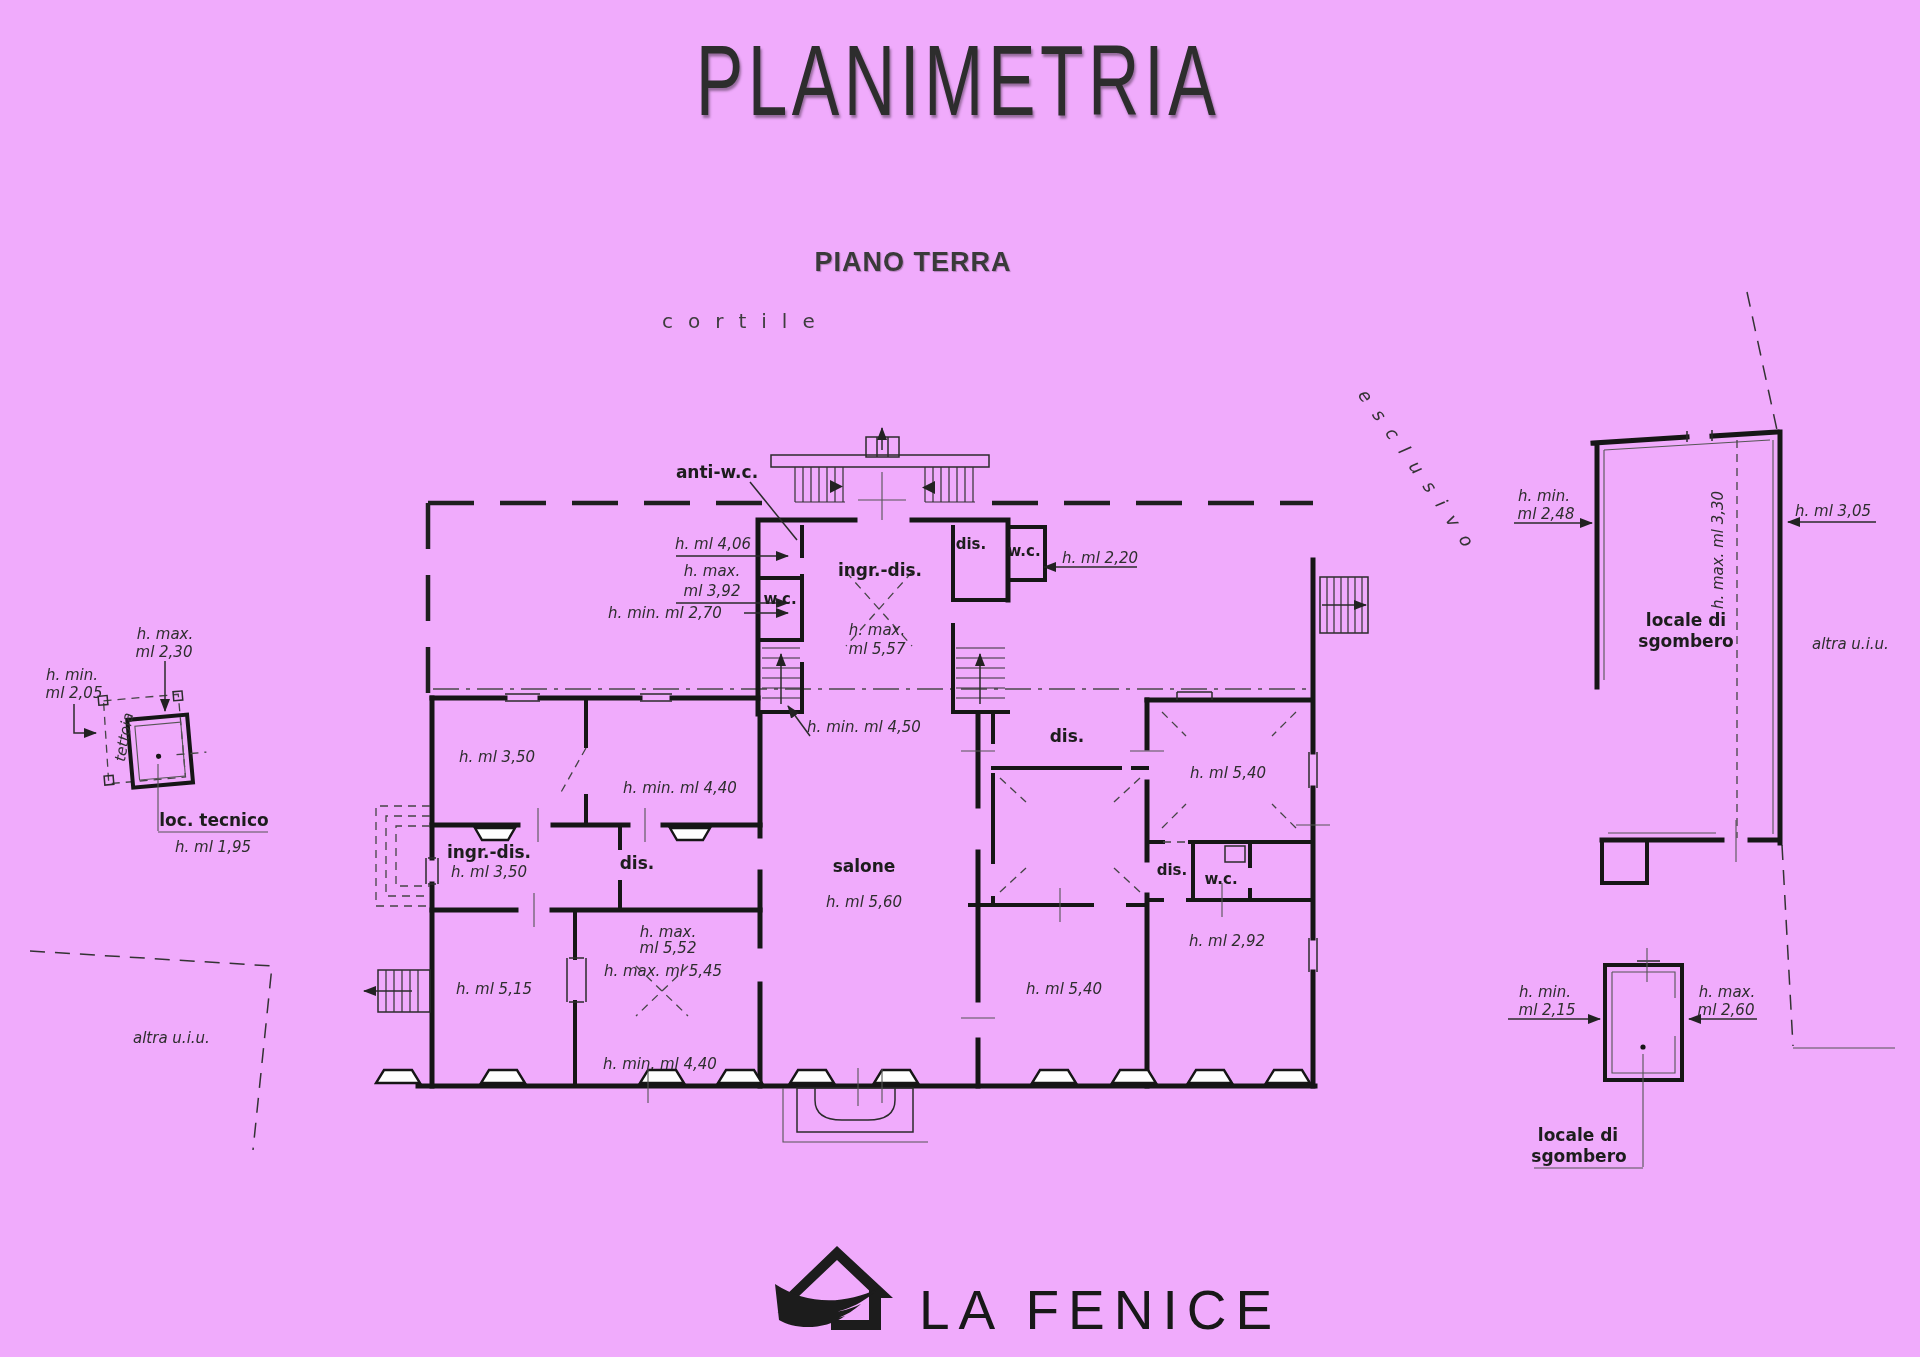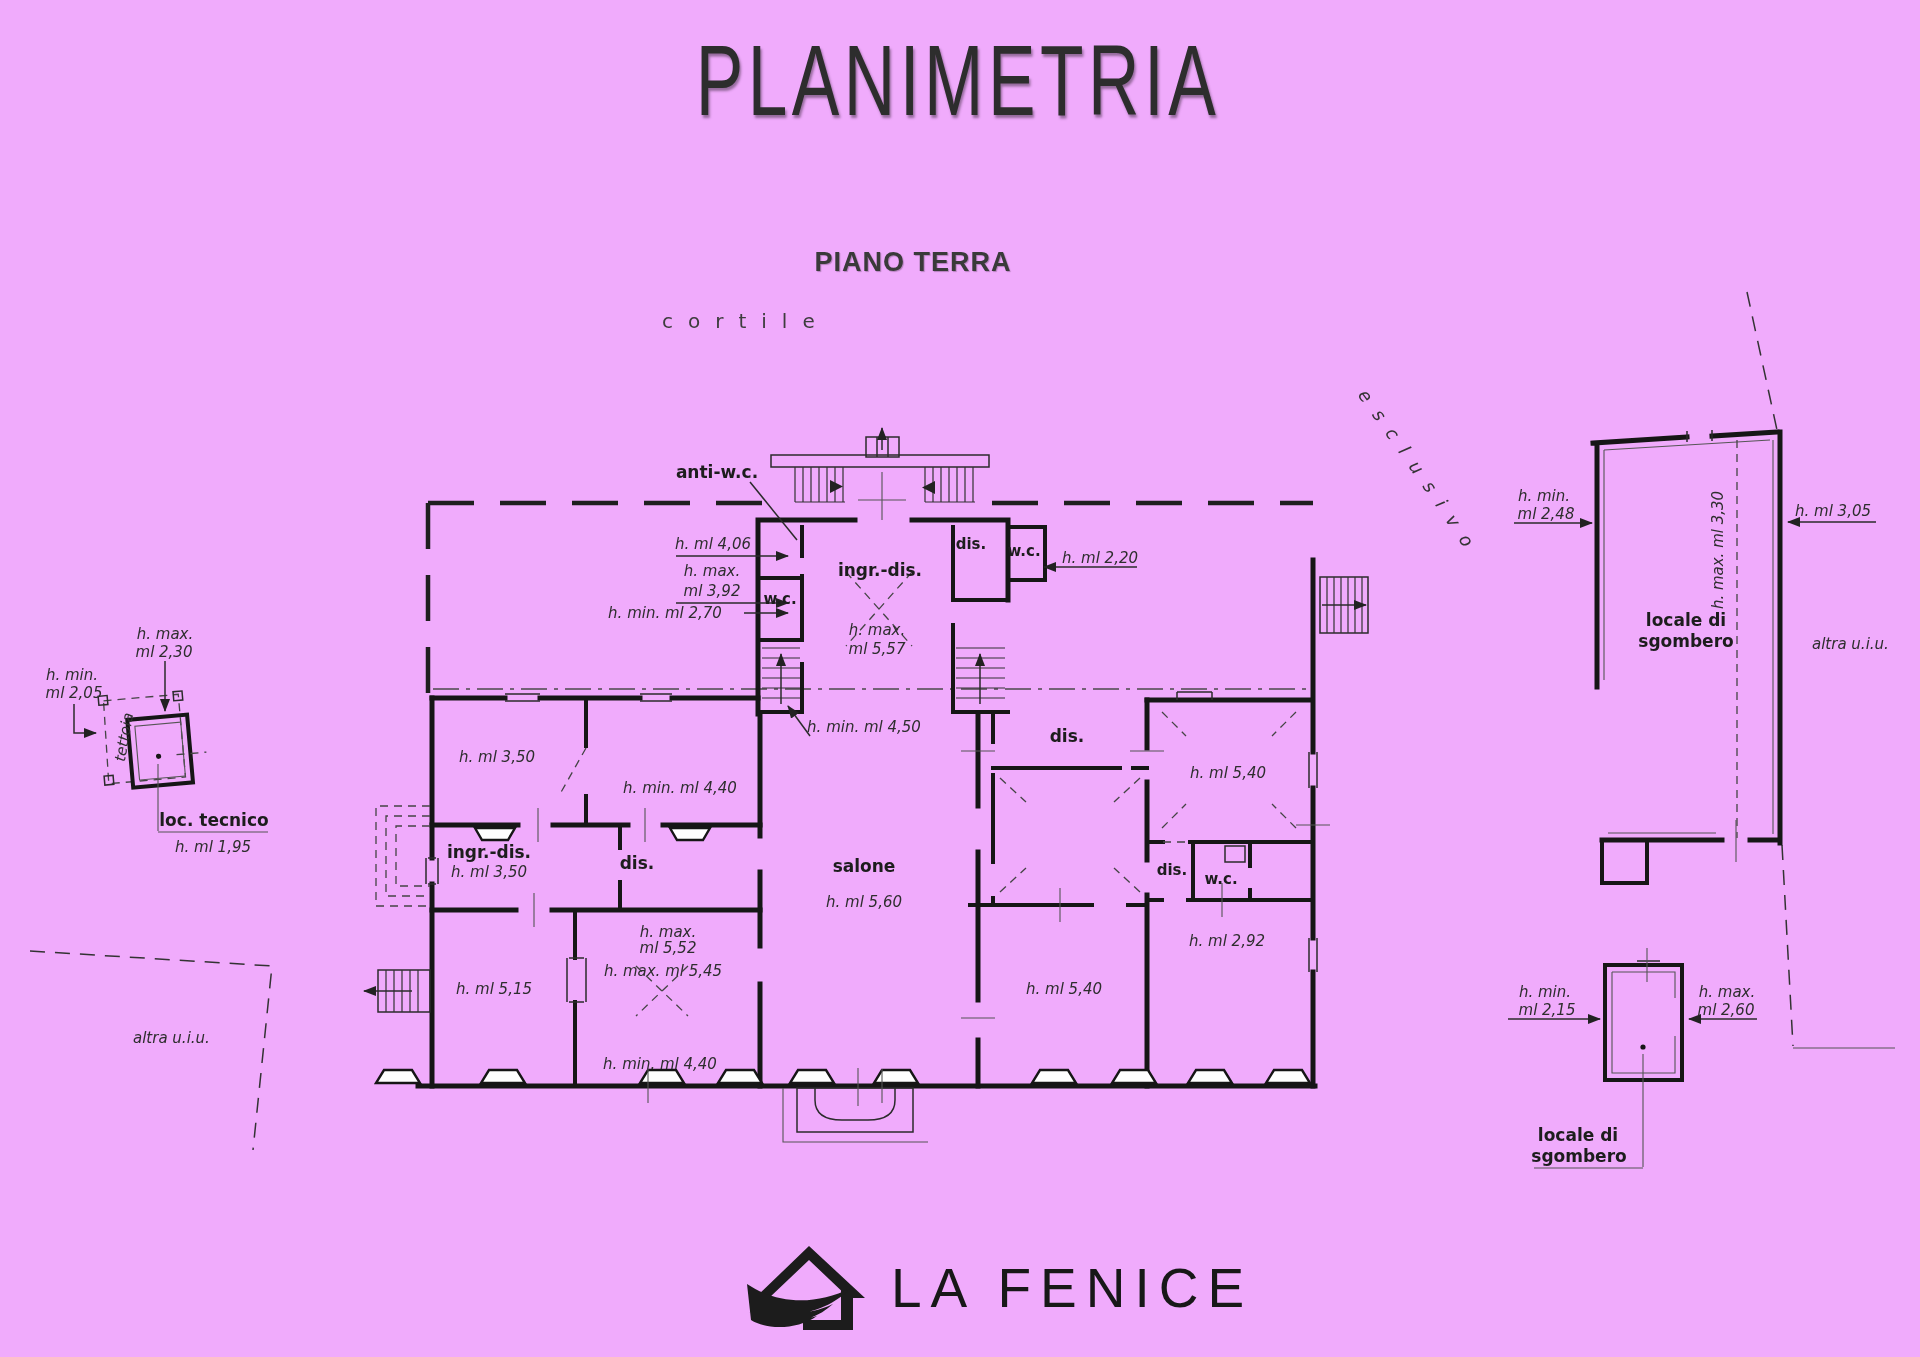--- a/index.html
+++ b/index.html
@@ -24,21 +24,21 @@
   .wall4{stroke:#161616;stroke-width:4;fill:none;stroke-linecap:square;}
   .thin{stroke:#2b2b2b;stroke-width:1.5;fill:none;}
   .thin1{stroke:#555;stroke-width:1.1;fill:none;}
   .hatch{stroke:#333;stroke-width:1.2;fill:none;}
   .dashB{stroke:#1f1f1f;stroke-width:4.5;fill:none;stroke-dasharray:46 26;}
   .dashT{stroke:#333;stroke-width:1.5;fill:none;stroke-dasharray:15 10;}
   .dashS{stroke:#444;stroke-width:1.3;fill:none;stroke-dasharray:8 6;}
   .dashdot{stroke:#4a4a4a;stroke-width:1.4;fill:none;stroke-dasharray:26 7 4 7;}
   .fillInk{fill:#1c1c1c;stroke:none;}
   
-  .logo-wrap{position:absolute;left:747px;top:1238px;display:flex;align-items:center;}
+  .logo-wrap{position:absolute;left:775px;top:1238px;display:flex;align-items:flex-end;}
   .logo-text{margin-left:14px;}
   .logo-name{font-family:"Liberation Sans",sans-serif;font-weight:300;font-size:55px;color:#181818;
      letter-spacing:9px;line-height:1.0;white-space:nowrap;transform:scaleY(1.02);}
   .logo-tag{font-family:"Liberation Sans",sans-serif;font-size:26.5px;color:#1f1f1f;
      letter-spacing:11.5px;margin-top:2px;white-space:nowrap;}
 </style>
 </head>
 <body>
 
 <div id="page">

